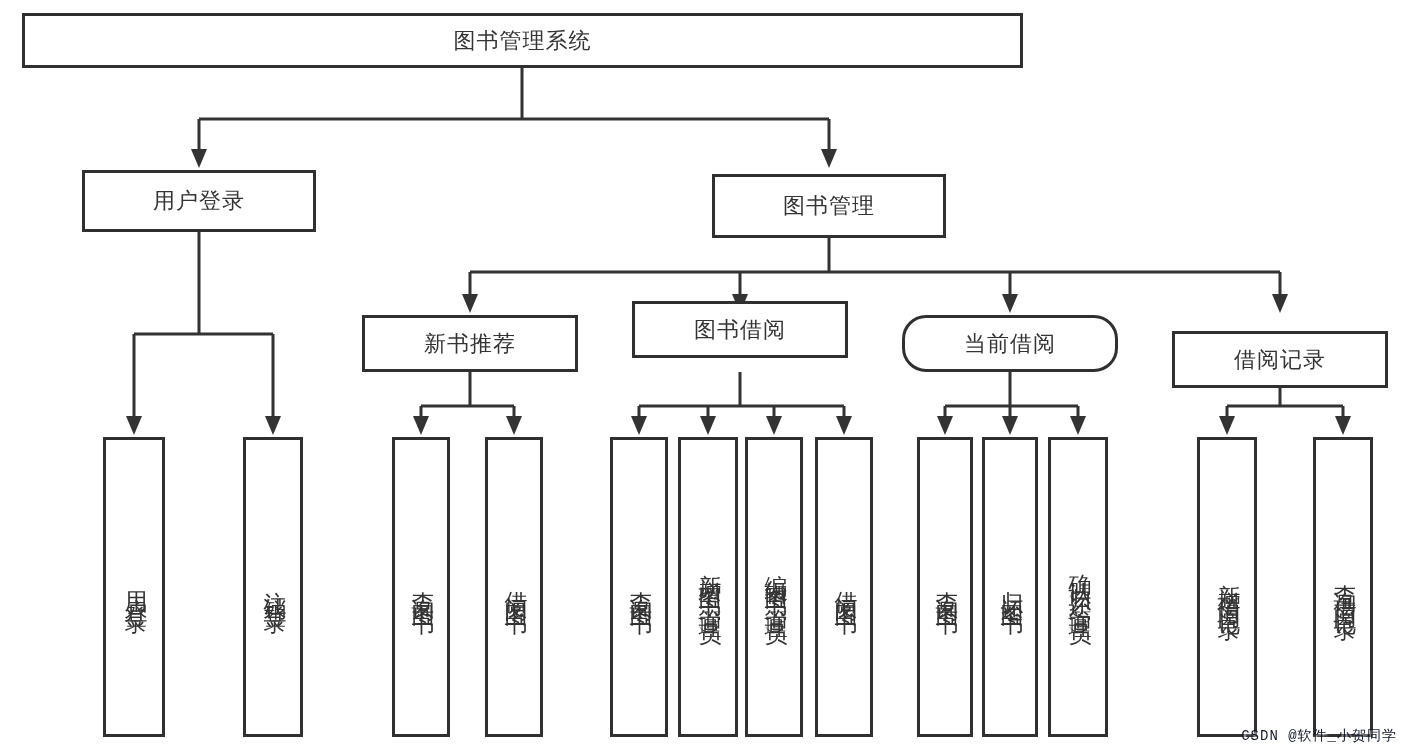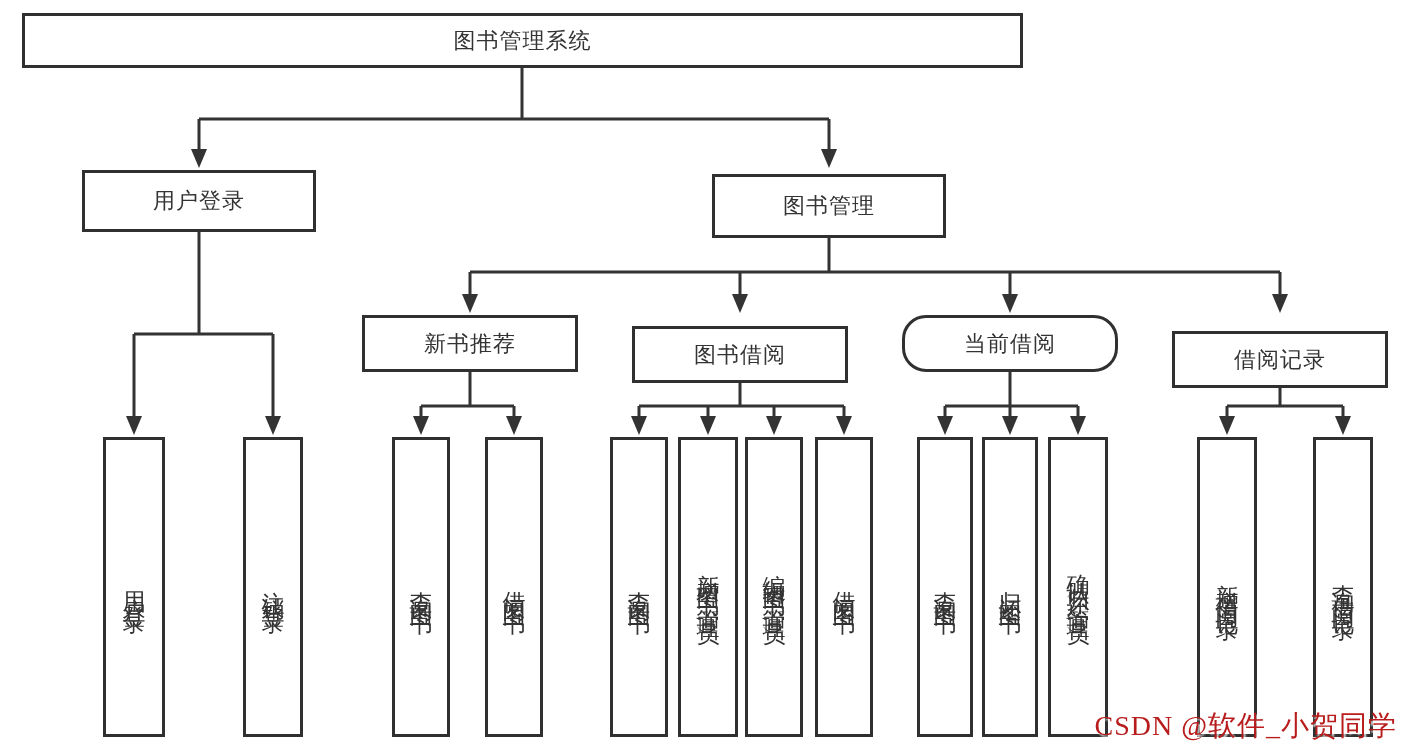--- a/index.html
+++ b/index.html
@@ -5,21 +5,21 @@
   html, body {
     margin: 0;
     padding: 0;
     background: #ffffff;
   }
   .canvas {
     position: relative;
     width: 1405px;
     height: 747px;
     background: #ffffff;
-    font-family: Liberation Serif, serif;
+    font-family: Liberation Mono, monospace;
     color: #333333;
     overflow: hidden;
   }
   .connectors {
     position: absolute;
     left: 0;
     top: 0;
     width: 1405px;
     height: 747px;
   }
@@ -43,22 +43,22 @@
   .leaf .vtext {
     writing-mode: vertical-rl;
     text-orientation: mixed;
     letter-spacing: 7px;
     line-height: 1;
   }
   .watermark {
     position: absolute;
     right: 8px;
     bottom: 2px;
-    font-size: 28px;
-    color: #b91c1c;
+    font-size: 14px;
+    color: #0f172a;
     letter-spacing: 1px;
     text-shadow: 2px 2px 2px rgba(255,255,255,0.95);
     white-space: nowrap;
   }
 </style>
 </head>
 <body>
 
 <div class="canvas">
 
@@ -102,21 +102,21 @@
   <div class="node hnode" style="left:82px; top:170px; width:234px; height:62px;">
     <span>用户登录</span>
   </div>
   <div class="node hnode" style="left:712px; top:174px; width:234px; height:64px;">
     <span>图书管理</span>
   </div>
 
   <div class="node hnode" style="left:362px; top:315px; width:216px; height:57px;">
     <span>新书推荐</span>
   </div>
-  <div class="node hnode" style="left:632px; top:326px; width:216px; height:57px;">
+  <div class="node hnode" style="left:632px; top:301px; width:216px; height:57px;">
     <span>图书借阅</span>
   </div>
   <div class="node hnode" style="left:902px; top:315px; width:216px; height:57px;border-radius:24px;">
     <span>当前借阅</span>
   </div>
   <div class="node hnode" style="left:1172px; top:315px; width:216px; height:57px;margin-top:16px;">
     <span>借阅记录</span>
   </div>
 
   <div class="node leaf" style="left:103px; top:437px; width:62px; height:300px;">

